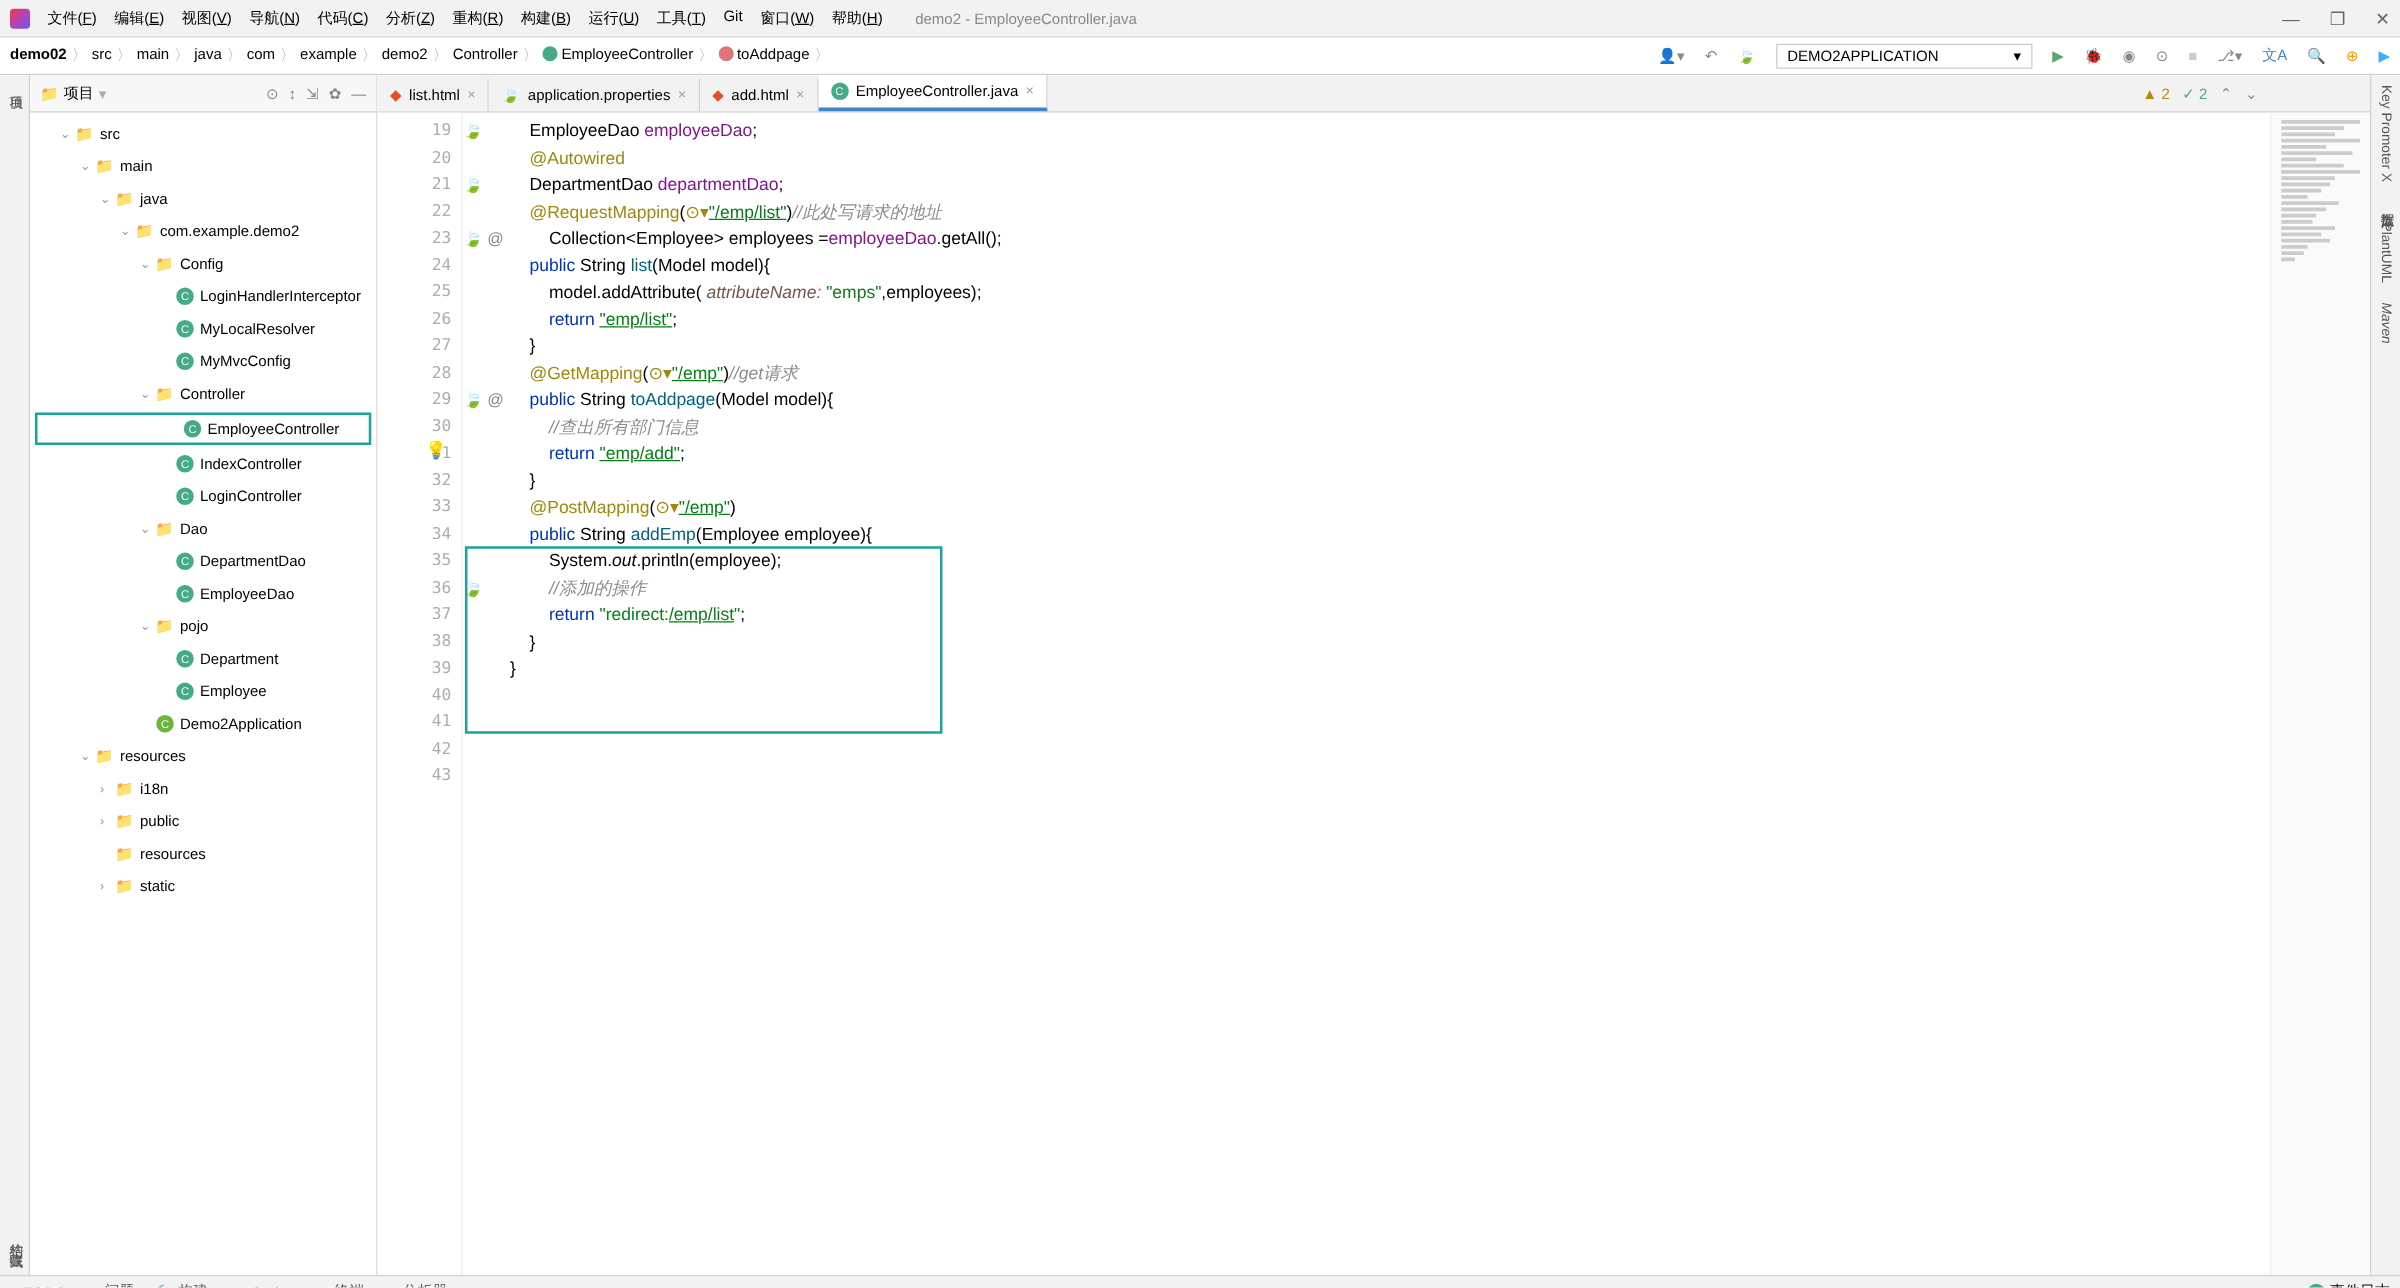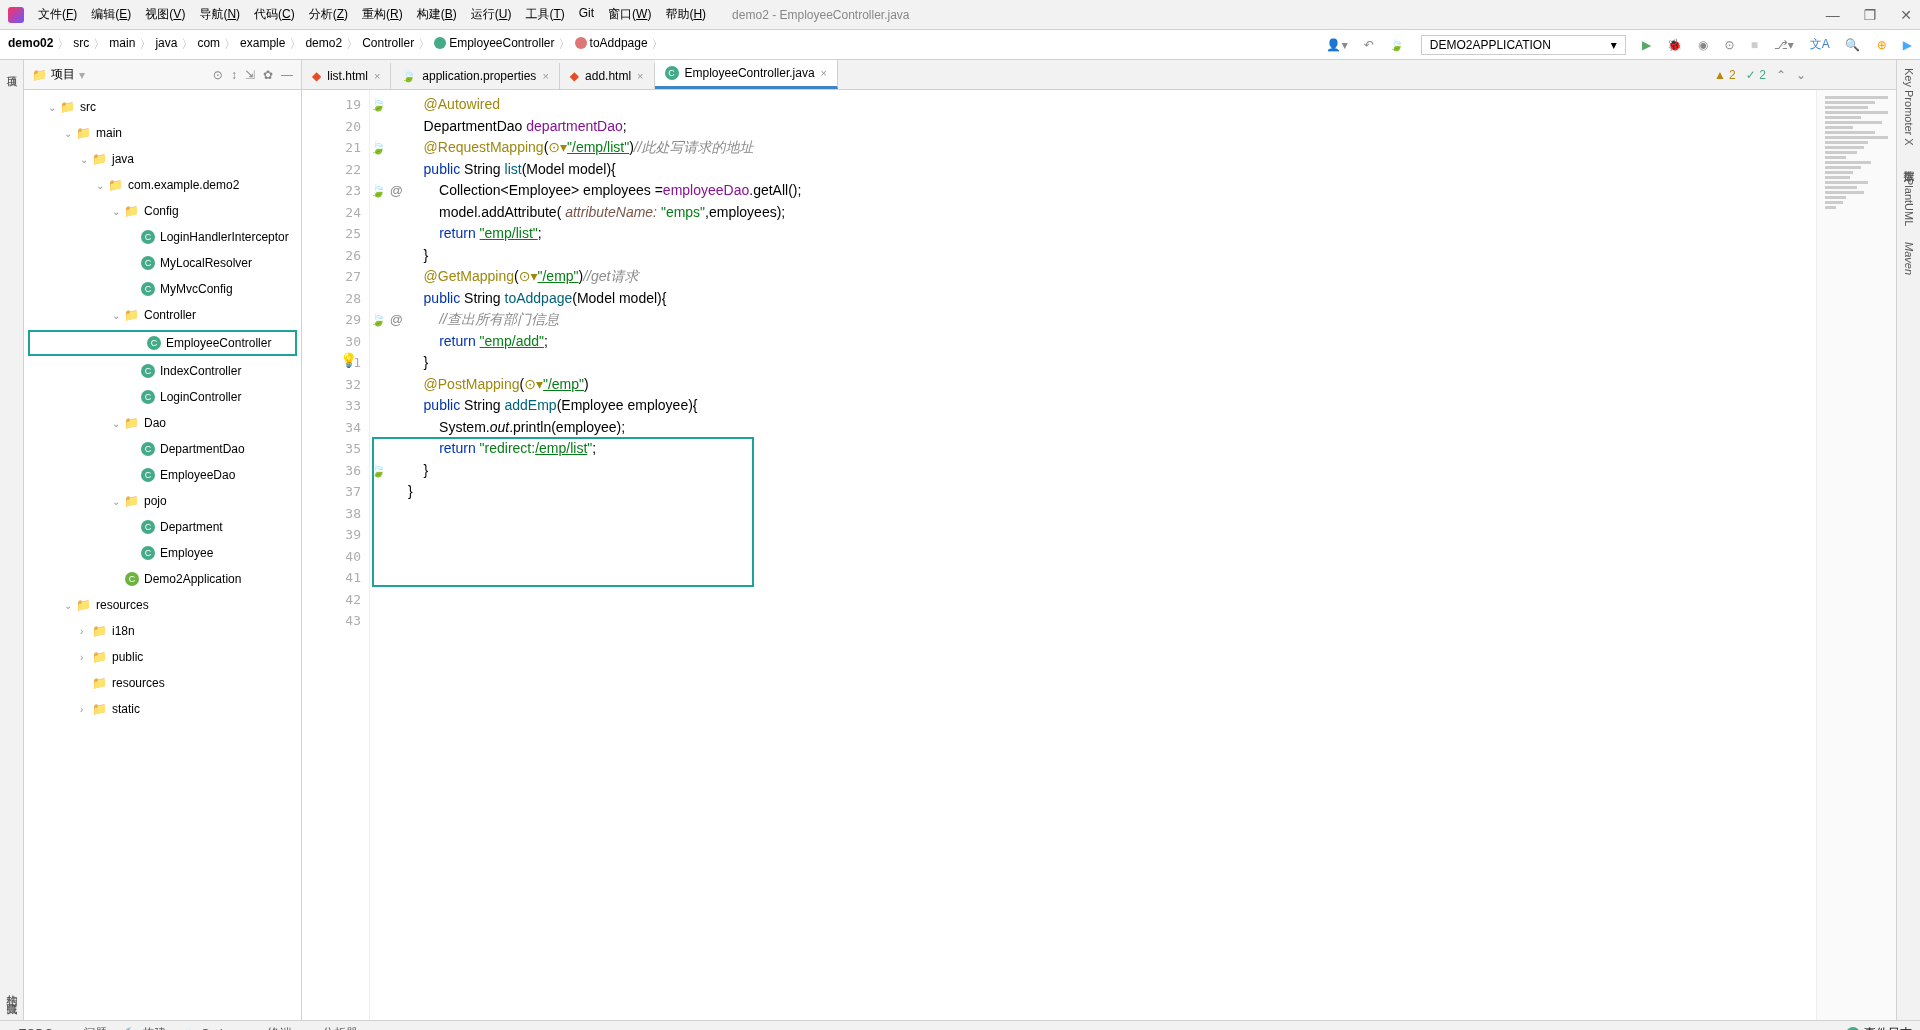--- a/index.html
+++ b/index.html
@@ -378,36 +378,38 @@
           <div class="gutter-line">36<span style="position:absolute;right:-18px;color:#6db33f">🍃</span></div>
           <div class="gutter-line">37</div>
           <div class="gutter-line">38</div>
           <div class="gutter-line">39</div>
           <div class="gutter-line">40</div>
           <div class="gutter-line">41</div>
           <div class="gutter-line">42</div>
           <div class="gutter-line">43</div>
         </div>
       <div class="code" id="code">
+        <div class="code-line">    EmployeeDao <span class="field">employeeDao</span>;</div>
           <div class="code-line">    <span class="anno">@Autowired</span></div>
           <div class="code-line">    DepartmentDao <span class="field">departmentDao</span>;</div>
           <div class="code-line">    <span class="anno">@RequestMapping</span>(<span class="anno">⊙▾</span><span class="link">"/emp/list"</span>)<span class="comment">//此处写请求的地址</span></div>
+          <div class="code-line">        Collection&lt;Employee&gt; employees =<span class="field">employeeDao</span>.getAll();</div>
           <div class="code-line">    <span class="kw">public</span> String <span class="method">list</span>(Model model){</div>
-          <div class="code-line">        Collection&lt;Employee&gt; employees =<span class="field">employeeDao</span>.getAll();</div>
           <div class="code-line">        model.addAttribute( <span class="param">attributeName:</span> <span class="str">"emps"</span>,employees);</div>
           <div class="code-line">        <span class="kw">return</span> <span class="link">"emp/list"</span>;</div>
           <div class="code-line">    }</div>
           <div class="code-line">    <span class="anno">@GetMapping</span>(<span class="anno">⊙▾</span><span class="link">"/emp"</span>)<span class="comment">//get请求</span></div>
           <div class="code-line">    <span class="kw">public</span> String <span class="method">toAddpage</span>(Model model){</div>
           <div class="code-line">        <span class="comment">//查出所有部门信息</span></div>
           <div class="code-line">        <span class="kw">return</span> <span class="link">"emp/add"</span>;</div>
           <div class="code-line">    }</div>
           <div class="code-line">    <span class="anno">@PostMapping</span>(<span class="anno">⊙▾</span><span class="link">"/emp"</span>)</div>
           <div class="code-line">    <span class="kw">public</span> String <span class="method">addEmp</span>(Employee employee){</div>
           <div class="code-line">        System.<span class="itf">out</span>.println(employee);</div>
+          <div class="code-line">        <span class="comment">//添加的操作</span></div>
           <div class="code-line">        <span class="kw">return</span> <span class="str">"redirect:</span><span class="link">/emp/list</span><span class="str">"</span>;</div>
           <div class="code-line">    }</div>
           <div class="code-line">}</div>
           <div class="code-line"> </div>
           <div class="highlight-box"></div>
       <span style="position: absolute; left: -30px; top: 260px; color: rgb(249, 168, 37);">💡</span>
         </div>
       <div class="minimap">
         <div class="mm-bar" style="background:#ccc"></div>
         <div class="mm-bar" style="background:#ccc;width:70%"></div>

